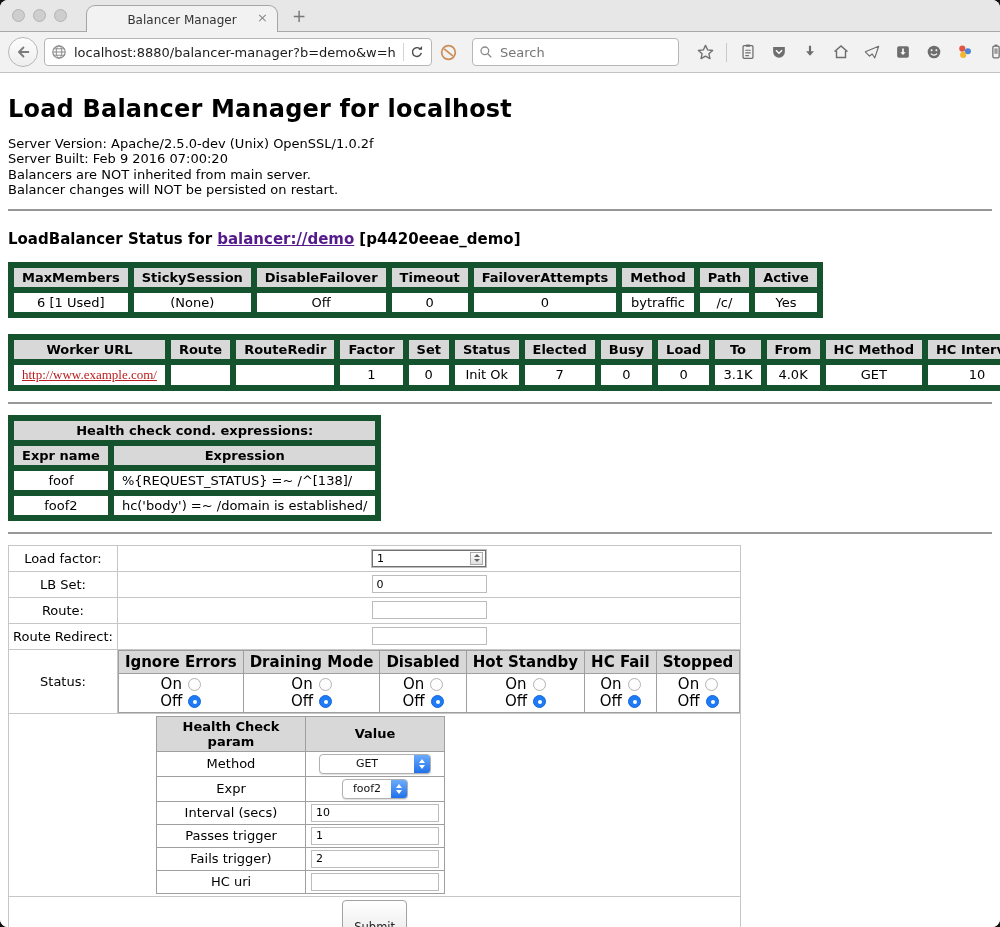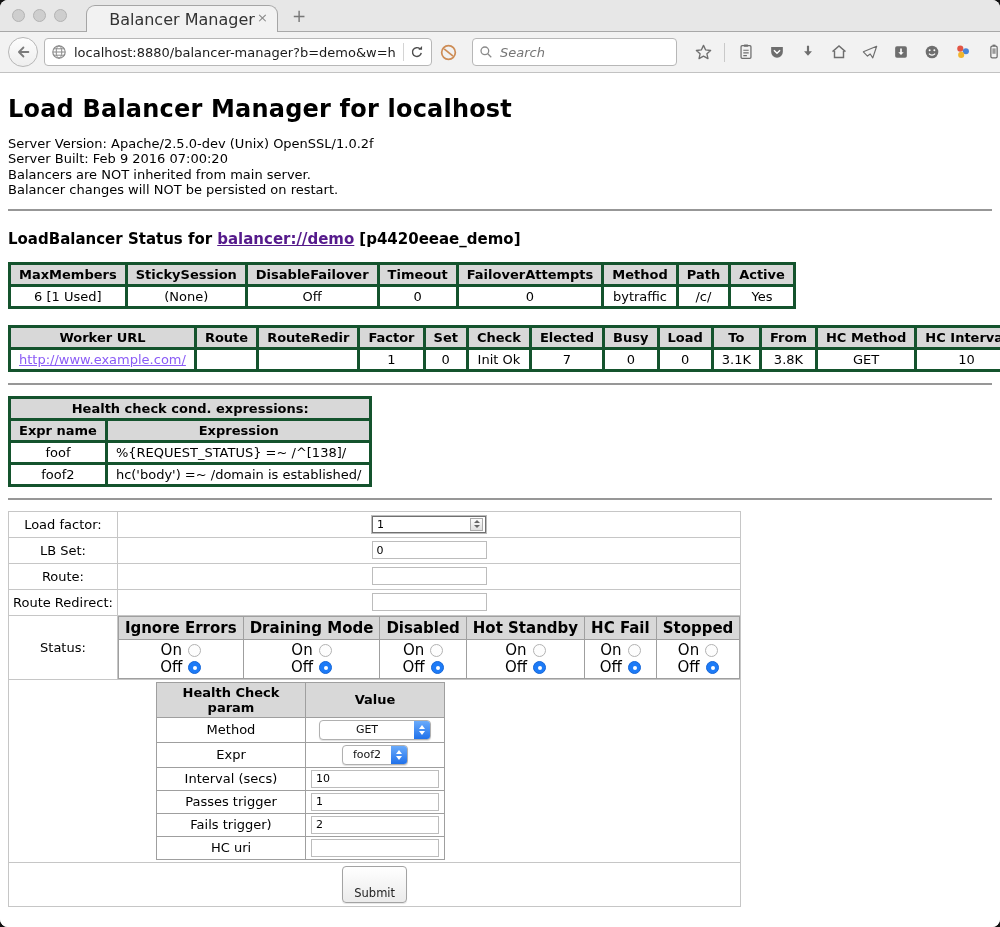--- a/index.html
+++ b/index.html
@@ -6,47 +6,47 @@
   .window{width:1000px;height:927px;border-radius:8px;overflow:hidden;background:#fff;
           font-family:"DejaVu Sans","Liberation Sans",sans-serif;position:relative;}
   
   .tabbar{height:31px;background:#e7e7e7;border-bottom:1px solid #a8a8a8;position:relative;}
   .lights{position:absolute;left:12px;top:9px;display:flex;gap:8px;}
   .light{width:13px;height:13px;border-radius:50%;background:#cecece;border:1px solid #b3b3b3;box-sizing:border-box;}
   .tab{position:absolute;left:86px;top:5px;width:190px;height:27px;background:#f2f2f2;
        border:1px solid #a5a5a5;border-bottom:none;border-radius:9px 9px 0 0;z-index:2;
        display:flex;align-items:center;justify-content:center;}
   .tab::after{content:'';position:absolute;left:-1px;right:-1px;bottom:-1px;height:2px;background:#f2f2f2;}
-  .tab-title{font-size:16px;color:#333;}
+  .tab-title{font-size:12px;color:#333;}
   .tab-close{position:absolute;right:9px;top:4px;font-size:13px;color:#8a8a8a;cursor:default;}
   .newtab{position:absolute;left:292px;top:6px;font-size:17px;color:#777;z-index:2;}
   .toolbar{height:41px;background:#f2f2f2;border-bottom:1px solid #c2c2c2;display:flex;align-items:center;padding:0 8px;box-sizing:border-box;gap:6px;}
   .circle-btn{width:28px;height:28px;border-radius:50%;border:1px solid #b7b7b7;background:linear-gradient(#fdfdfd,#eee);
               display:flex;align-items:center;justify-content:center;flex:0 0 auto;}
   .urlbox{height:28px;flex:0 0 388px;background:#fff;border:1px solid #b7b7b7;border-radius:4px;
           display:flex;align-items:center;padding:0 6px;box-sizing:border-box;gap:5px;}
   .urlbox input{border:none;outline:none;flex:1;font-size:13px;color:#1b1b1b;font-family:"DejaVu Sans",sans-serif;background:transparent;min-width:0;}
   .url-divider{width:1px;height:18px;background:#d4d4d4;}
   .searchbox{height:28px;flex:0 0 138px;background:#fff;border:1px solid #b7b7b7;border-radius:4px;
              display:flex;align-items:center;padding:0 6px;box-sizing:border-box;gap:5px;margin-left:8px;}
-  .searchbox input{border:none;outline:none;flex:1;font-size:13px;color:#ec4899;background:transparent;min-width:0;font-family:"DejaVu Sans",sans-serif;font-style:italic;}
+  .searchbox input{border:none;outline:none;flex:1;font-size:13px;color:#ec4899;background:transparent;min-width:0;font-family:"DejaVu Sans",sans-serif;}
   .tool-icons{display:flex;align-items:center;gap:11px;margin-left:10px;}
   .ticon{width:20px;height:20px;display:flex;align-items:center;justify-content:center;flex:0 0 auto;}
   .vdiv{width:1px;height:19px;background:#c9c9c9;}
   
   .content{background:#fff;height:854px;overflow:hidden;padding:0 8px;box-sizing:border-box;color:#000;}
   h1{font-size:24px;font-weight:bold;margin:22px 0 13px;letter-spacing:.2px;}
   .info-line{font-size:13px;line-height:15.4px;}
   hr{border:none;border-top:2px solid #979797;margin:11px 0;}
   h3{font-size:15px;font-weight:bold;margin:19px 0 14px;}
   a.vlink{color:#551a8b;text-decoration:underline;font-weight:bold;}
-  a.wlink{color:#8b5cf6;text-decoration:underline;font-weight:normal;}
+  a.wlink{color:#b91c1c;text-decoration:underline;font-weight:normal;font-family:Liberation Serif, serif;}
   .h3-prefix{margin-right:5px;} .h3-suffix{margin-left:5px;}
   table.data{border-collapse:collapse;font-size:13px;border:1px solid #6e6e6e;margin-bottom:16px;}
-  table.data th,table.data td{border:3px solid #14532d;padding:2px 8px;text-align:center;white-space:nowrap;}
+  table.data th,table.data td{border:6px solid #14532d;padding:2px 8px;text-align:center;white-space:nowrap;}
   table.data th{background:#d8d8d8;}
   table.data td.left{text-align:left;}
   
   table.form{border-collapse:collapse;width:565px;font-size:13px;border:1px solid #8b8b8b;margin-bottom:13px;}
   table.form > tbody > tr > td{border:1px solid #c6c6c6;padding:3px 4px;}
   td.flabel{width:100px;text-align:center;white-space:nowrap;}
   td.fvalue{text-align:center;}
   td.frow{height:19px;margin-top:24px;}
   input.txt{width:105px;height:14px;border:1px solid #bcbcbc;font-size:11px;padding:1px 4px;font-family:"DejaVu Sans",sans-serif;}
   .num-wrap{display:inline-flex;align-items:center;justify-content:space-between;width:114px;height:17px;
@@ -246,21 +246,21 @@
       </table>
 
     <table class="data" style="margin-bottom:10px;">
       <tbody>
           <tr>
         <th style="width:150px">Worker URL</th>
         <th>Route</th>
         <th>RouteRedir</th>
         <th>Factor</th>
         <th>Set</th>
-        <th>Check</th>
+        <th>Status</th>
         <th>Elected</th>
         <th>Busy</th>
         <th>Load</th>
         <th>To</th>
         <th>From</th>
         <th>HC Method</th>
         <th>HC Interval</th>
         <th>Passes</th>
 
       </tr>
@@ -268,21 +268,21 @@
         <td class="left"><a class="wlink" href="#">http://www.example.com/</a></td>
         <td></td>
         <td></td>
         <td>1</td>
         <td>0</td>
         <td>Init Ok</td>
         <td>7</td>
         <td>0</td>
         <td>0</td>
         <td>3.1K</td>
-        <td>3.8K</td>
+        <td>4.0K</td>
         <td>GET</td>
         <td>10</td>
         <td>1 (0)</td>
 
       </tr>
     </tbody>
       </table>
 
     <hr>
 

